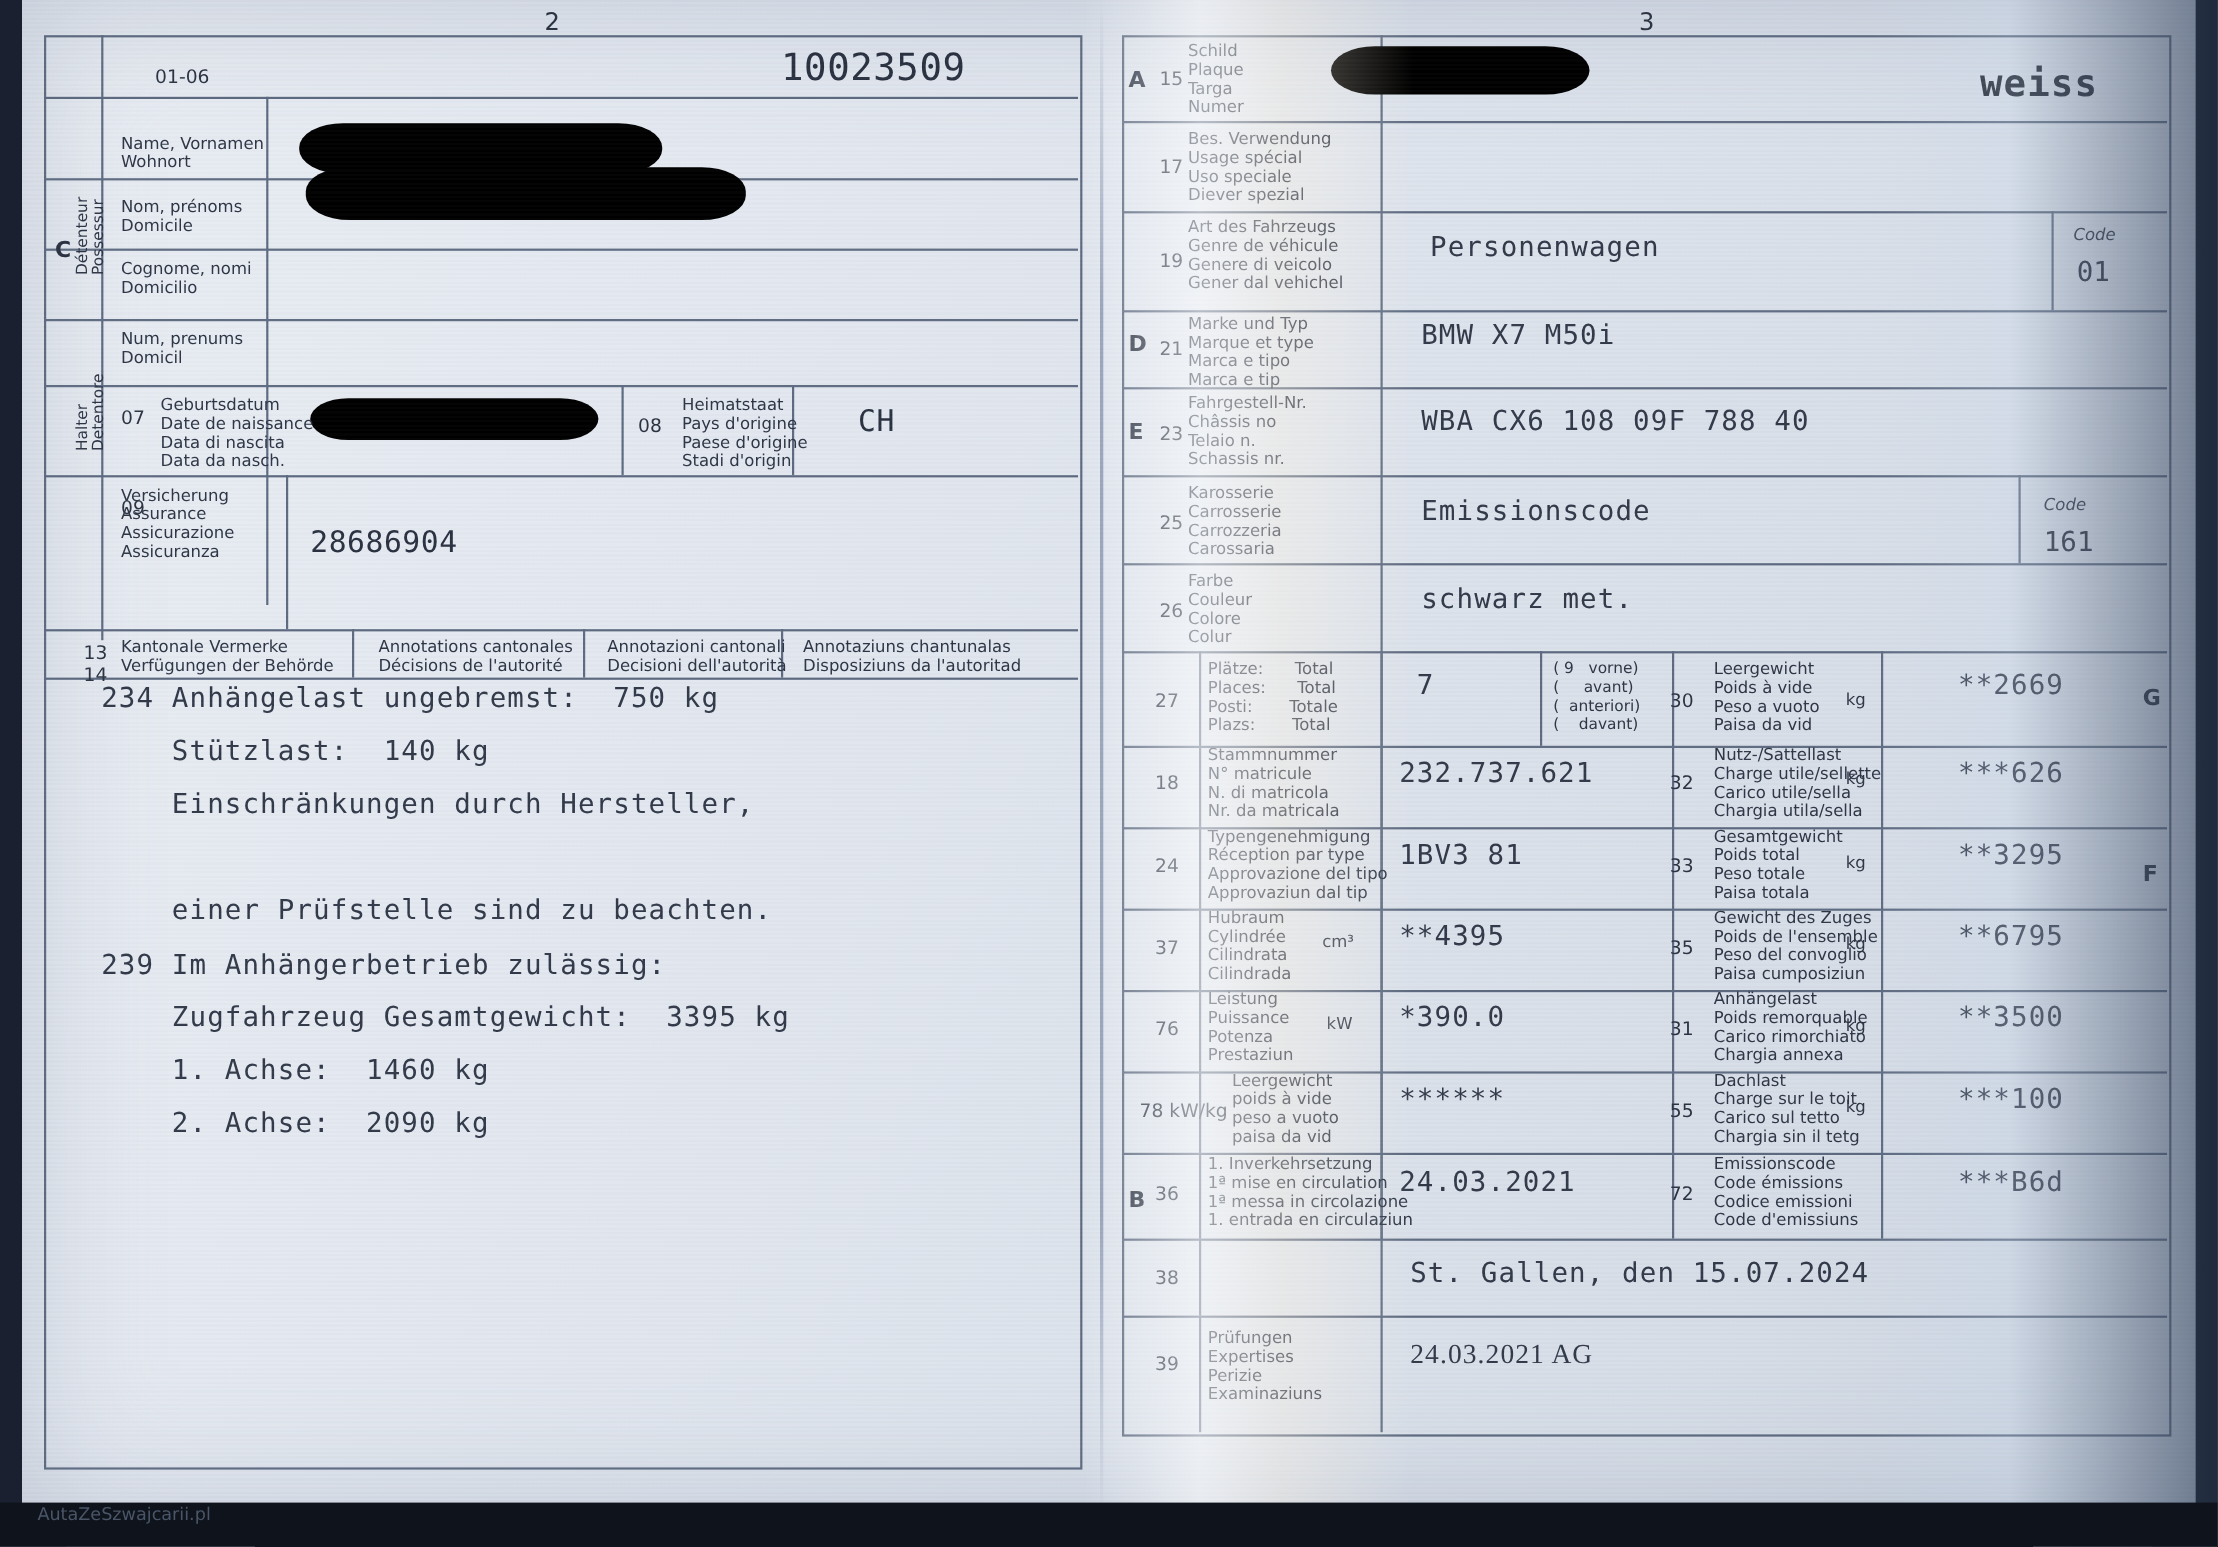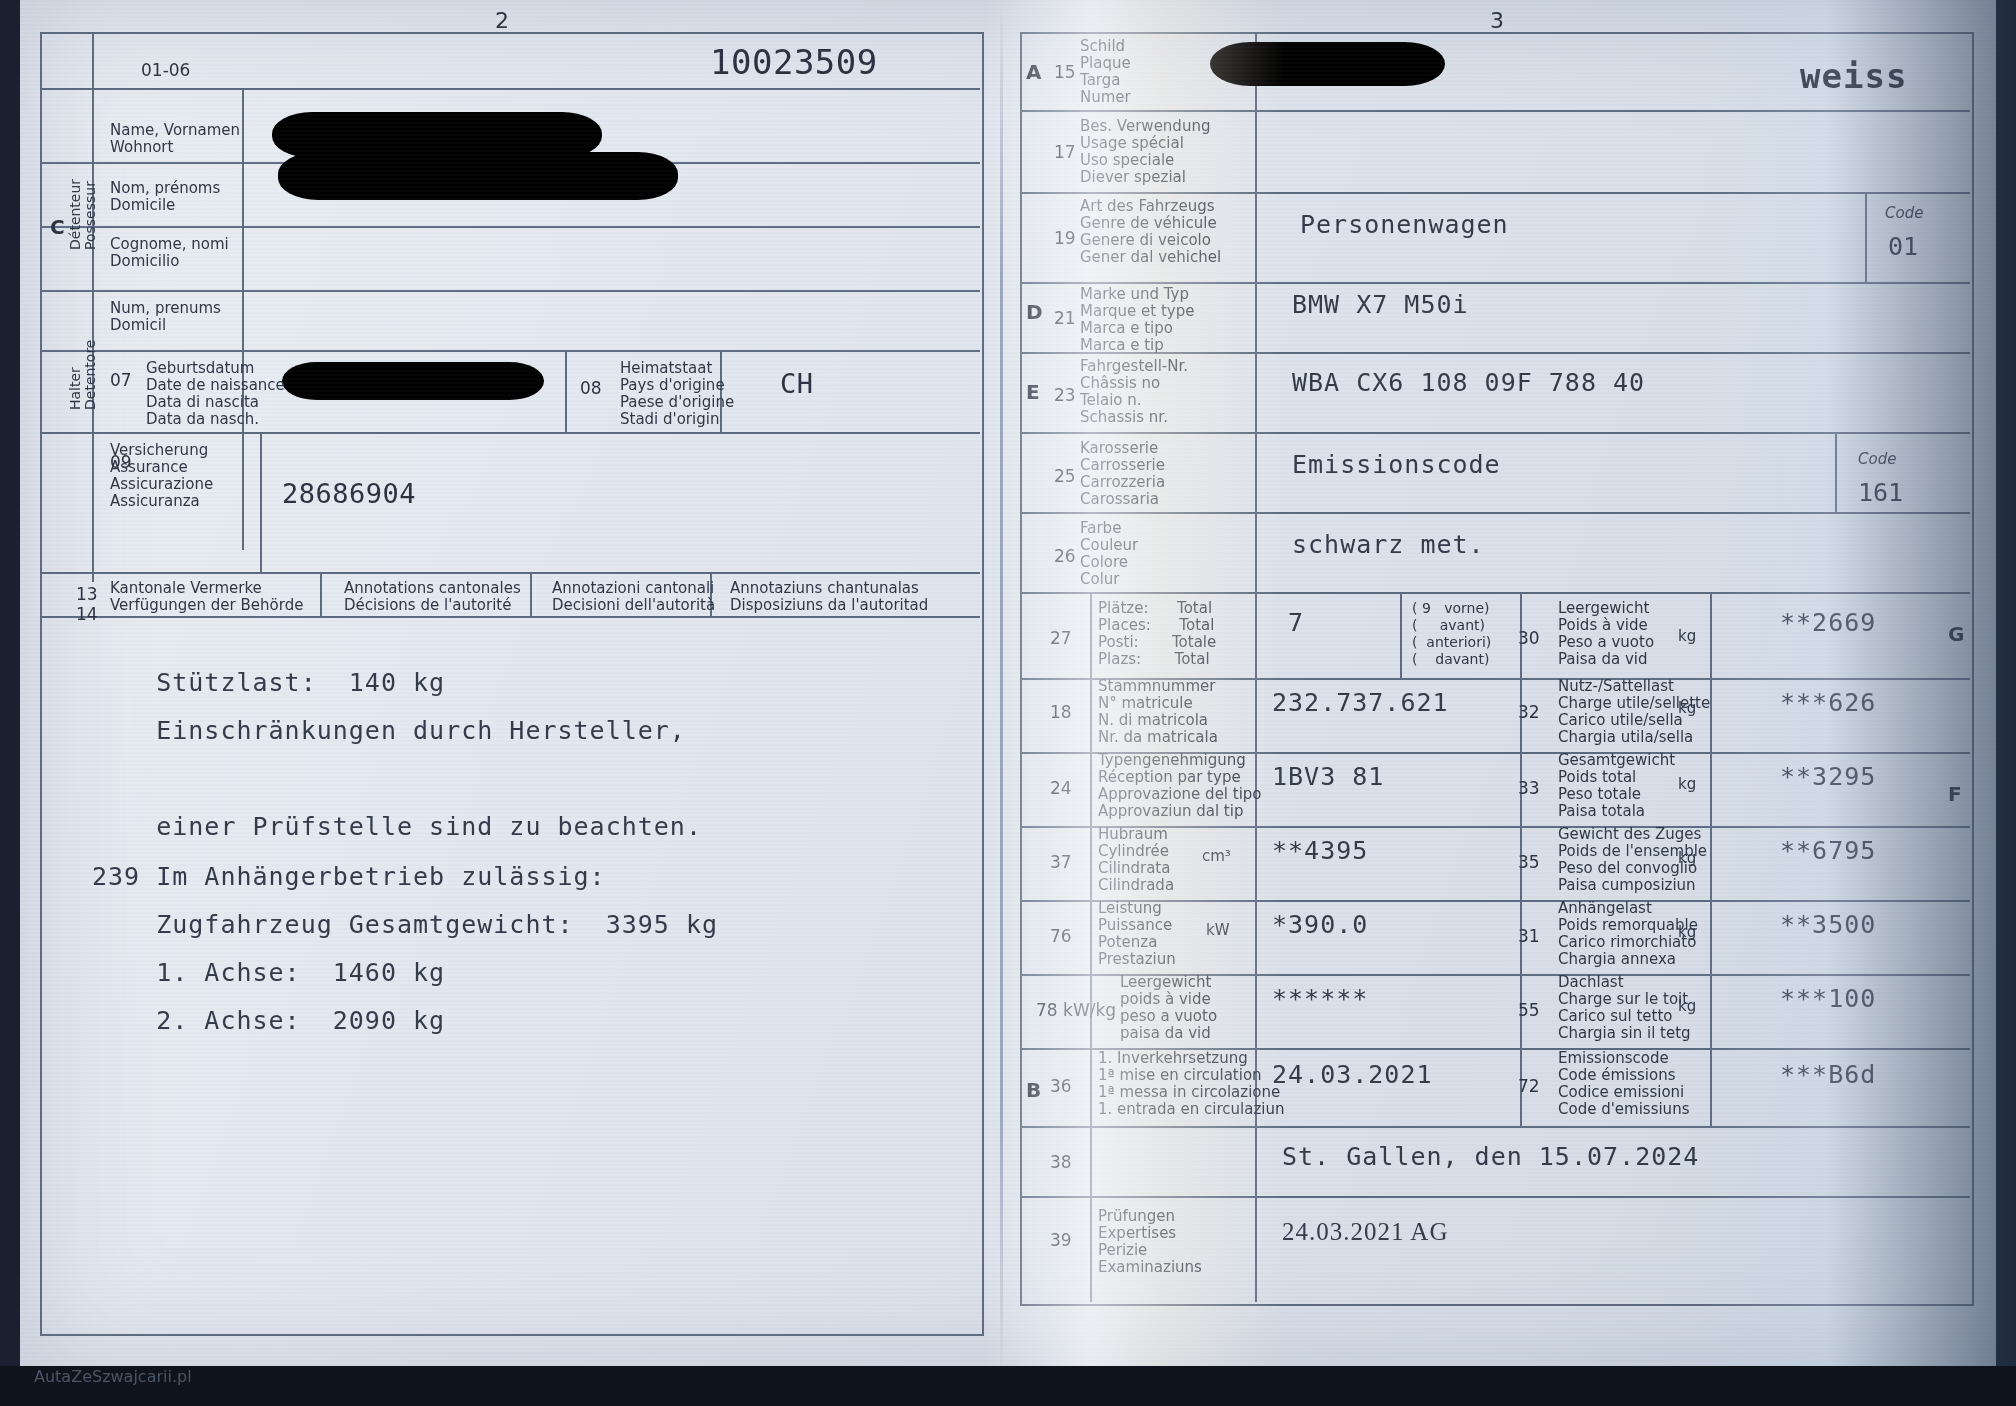--- a/index.html
+++ b/index.html
@@ -141,20 +141,21 @@
     <div class="num" style="left:56px;top:604px;">14</div>
     <div class="lbl" style="left:90px;top:580px;">Kantonale Vermerke
 Verfügungen der Behörde</div>
     <div class="lbl" style="left:304px;top:580px;margin-left:20px;">Annotations cantonales
 Décisions de l'autorité</div>
     <div class="lbl" style="left:532px;top:580px;">Annotazioni cantonali
 Decisioni dell'autorità</div>
     <div class="lbl" style="left:710px;top:580px;">Annotaziuns chantunalas
 Disposiziuns da l'autoritad</div>
 
+    <div class="type" style="left:72px;top:620px;">234 Anhängelast ungebremst:  750 kg</div>
     <div class="type" style="left:72px;top:668px;">    Stützlast:  140 kg</div>
     <div class="type" style="left:72px;top:716px;">    Einschränkungen durch Hersteller,</div>
     <div class="type" style="left:72px;top:812px;">    einer Prüfstelle sind zu beachten.</div>
     <div class="type" style="left:72px;top:862px;">239 Im Anhängerbetrieb zulässig:</div>
     <div class="type" style="left:72px;top:910px;">    Zugfahrzeug Gesamtgewicht:  3395 kg</div>
     <div class="type" style="left:72px;top:958px;">    1. Achse:  1460 kg</div>
     <div class="type" style="left:72px;top:1006px;">    2. Achse:  2090 kg</div>
 
     <div class="tbl" style="left:1000px;top:32px;width:950px;height:1270px;"></div>
 

